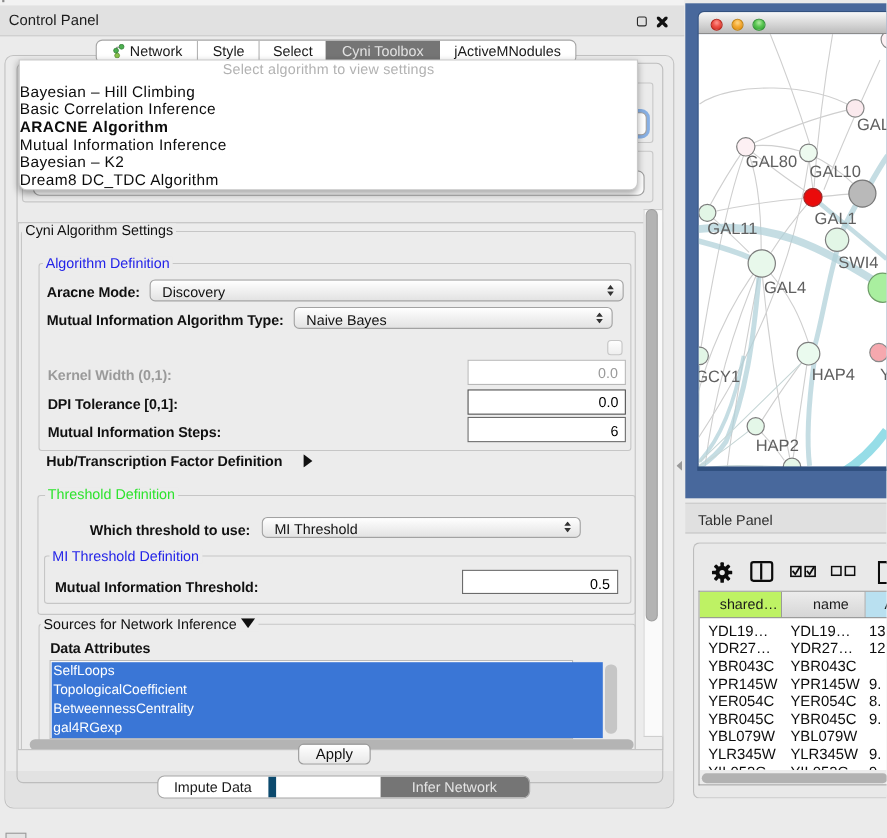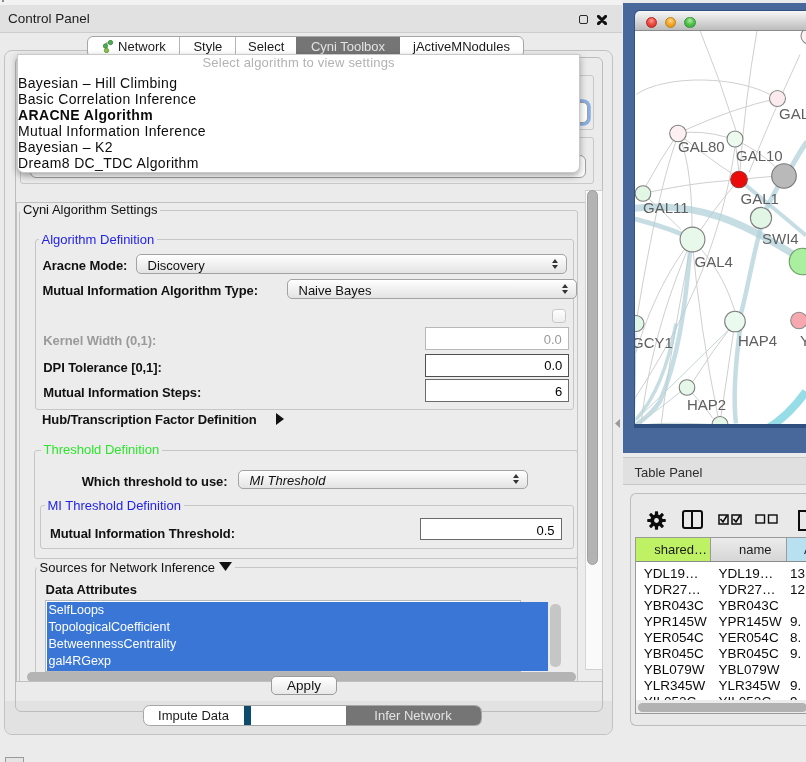--- a/index.html
+++ b/index.html
@@ -68,21 +68,21 @@
 
     <div class="lbl abs" style="left:26px;top:55px;">Aracne Mode:</div>
     <div class="combo" style="left:119.1px;top:51px;width:431.4px;height:19.5px;">
       <span style="position:absolute;left:11px;top:2.5px;font-size:13px;color:#111;">Discovery</span>
       <svg class="ar" viewBox="0 0 8 10">
           <path d="M4 0 L7 4 L1 4 Z M4 10 L7 6 L1 6 Z" fill="#333"></path>
         </svg>
     </div>
 
     <div class="lbl abs" style="left:26px;top:80px;">Mutual Information Algorithm Type:</div>
-    <div class="combo" style="left:270px;top:76px;width:290px;height:19.5px;">
+    <div class="combo" style="left:250px;top:76px;width:290px;height:19.5px;">
       <span style="position:absolute;left:11px;top:2.5px;font-size:13px;color:#111;">Naive Bayes</span>
       <svg class="ar" viewBox="0 0 8 10">
           <path d="M4 0 L7 4 L1 4 Z M4 10 L7 6 L1 6 Z" fill="#333"></path>
         </svg>
     </div>
 
     <div class="abs" style="left:535px;top:105.5px;width:14px;height:14px;background:linear-gradient(#fefefe,#eee);border:1px solid #c6c6c6;border-radius:3.5px;box-sizing:border-box;"></div>
 
     <div class="lblgray abs" style="left:26.8px;top:129.5px;">Kernel Width (0,1):</div>
     <div class="field" style="left:408.5px;top:123.5px;width:143.8px;height:23.5px;border:1px solid #b8b8b8;color:#9a9a9a;padding:4px 6px 0 0;">0.0</div>
@@ -96,21 +96,21 @@
     <div class="lbl abs" style="left:25.5px;top:209px;font-size:13px;">Hub/Transcription Factor Definition</div>
     <svg class="abs" style="left:258.5px;top:209.5px;" width="10" height="12" viewBox="0 0 10 12">
         <path d="M1 0 L9 6 L1 12 Z" fill="#111"></path>
       </svg>
 
     <div class="tbox" style="left:17.5px;top:246.5px;width:541.6px;height:107px;"></div>
     <div class="ttitle" style="left:24px;top:240px;color:#2ee32e;">Threshold Definition</div>
 
     <div class="lbl abs" style="left:65.2px;top:270.5px;">Which threshold to use:</div>
     <div class="combo" style="left:221px;top:266.5px;width:290.8px;height:19px;">
-      <span style="position:absolute;left:11px;top:2.5px;font-size:13px;color:#111;font-style:italic;">MI Threshold</span>
+      <span style="position:absolute;left:11px;top:2.5px;font-size:13px;color:#111;">MI Threshold</span>
       <svg class="ar" viewBox="0 0 8 10">
           <path d="M4 0 L7 4 L1 4 Z M4 10 L7 6 L1 6 Z" fill="#333"></path>
         </svg>
     </div>
 
     <div class="tbox" style="left:23.1px;top:302.3px;width:532.4px;height:41.7px;"></div>
     <div class="ttitle" style="left:28px;top:295.8px;color:#2323e8;">MI Threshold Definition</div>
 
     <div class="lbl abs" style="left:33.5px;top:322.5px;">Mutual Information Threshold:</div>
     <div class="field" style="left:403.5px;top:315px;width:141.5px;height:22px;border:1px solid #6b6b6b;color:#000;padding:3.5px 6px 0 0;">0.5</div>

